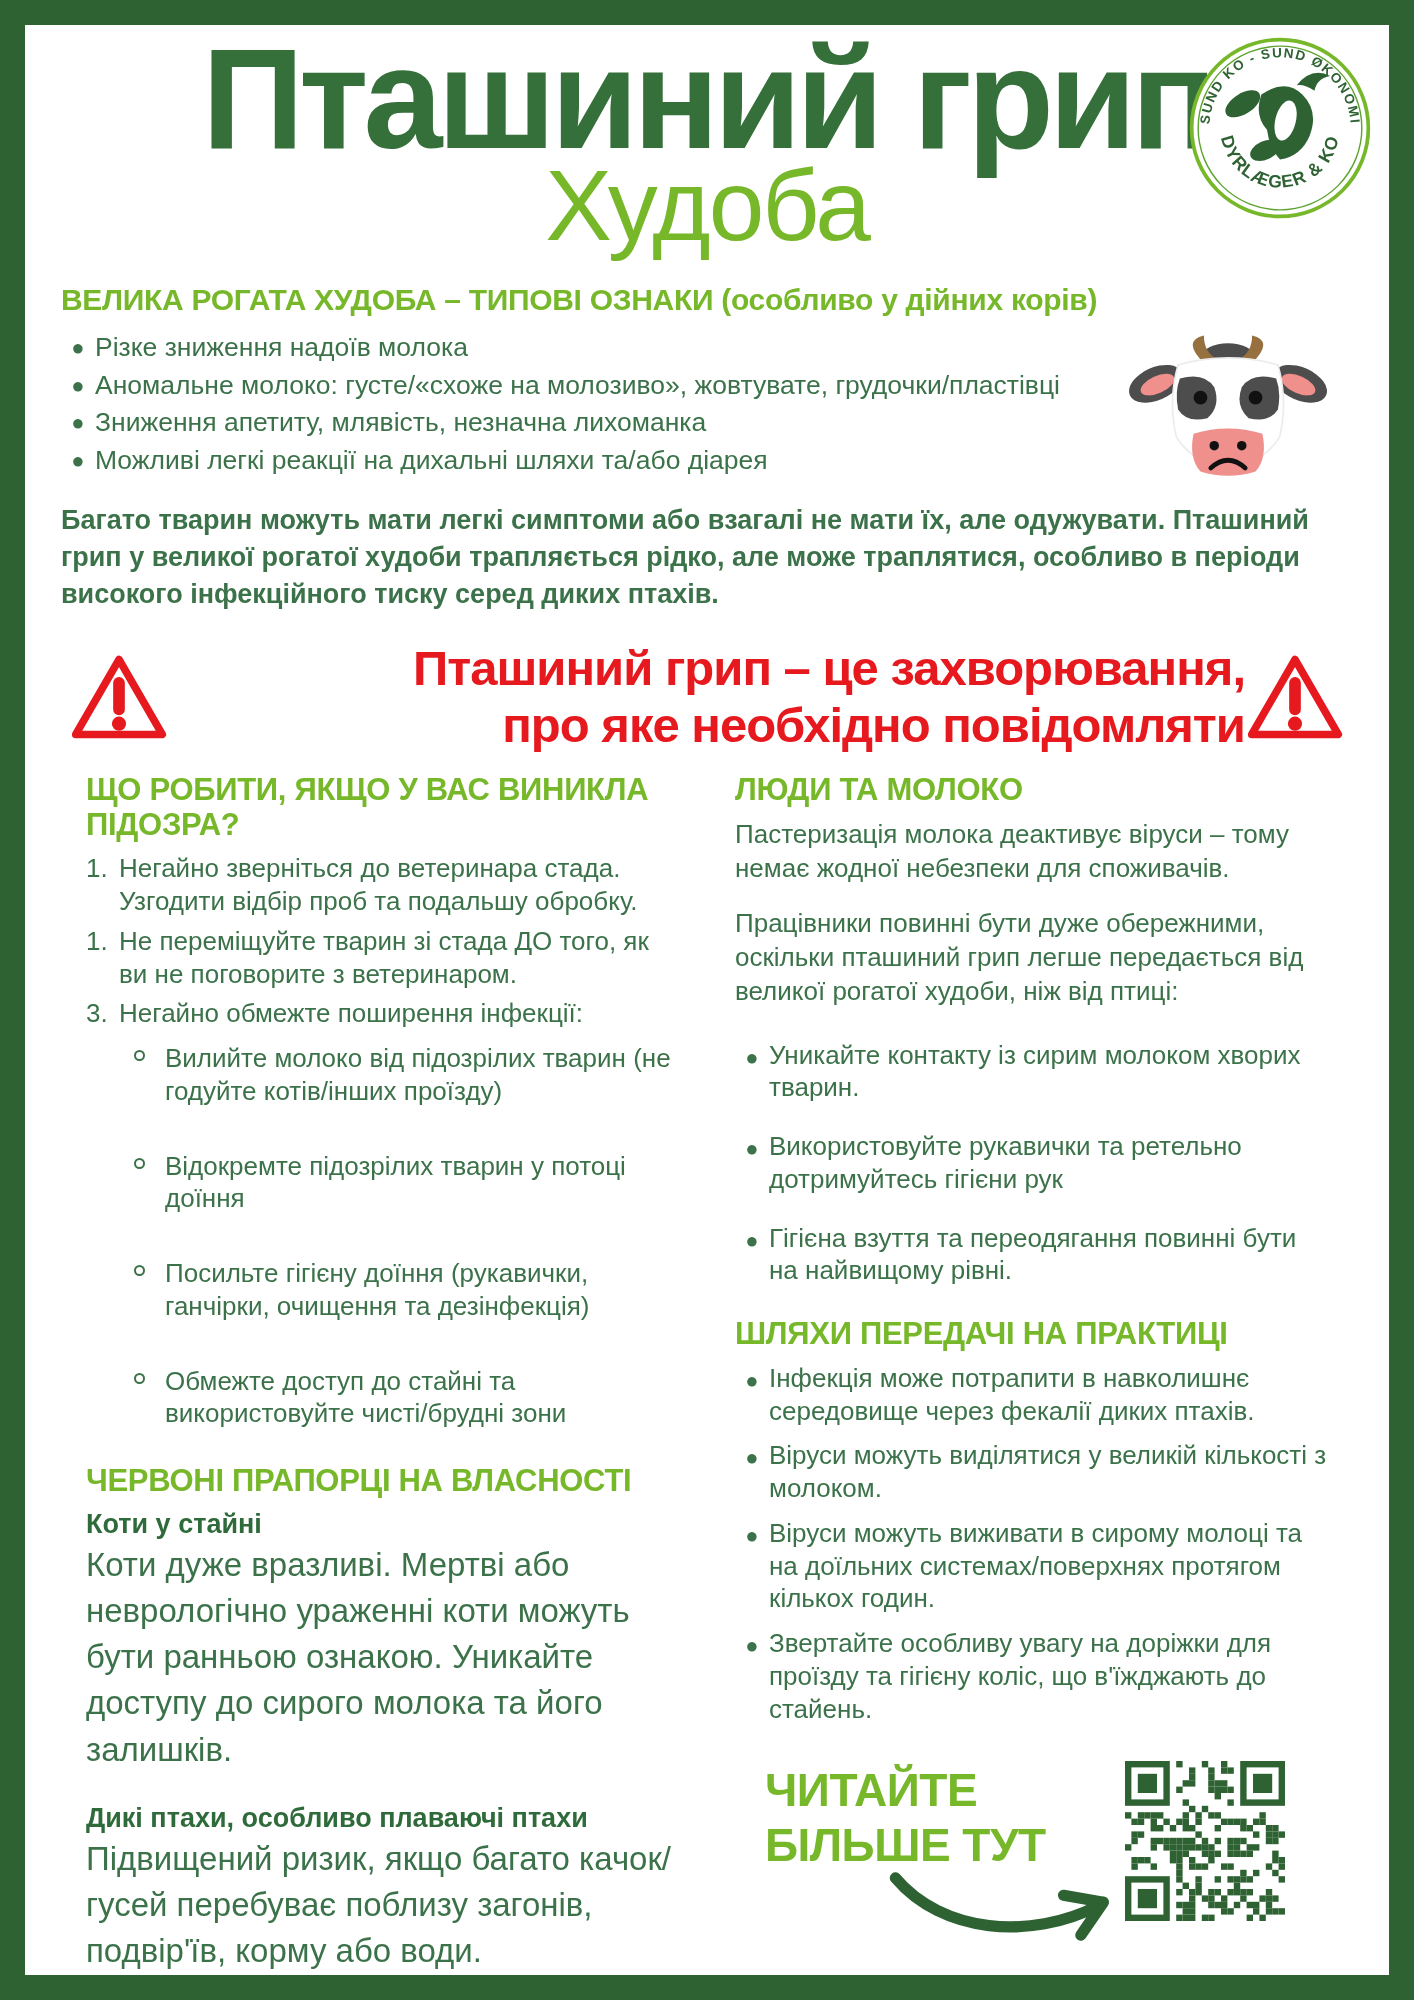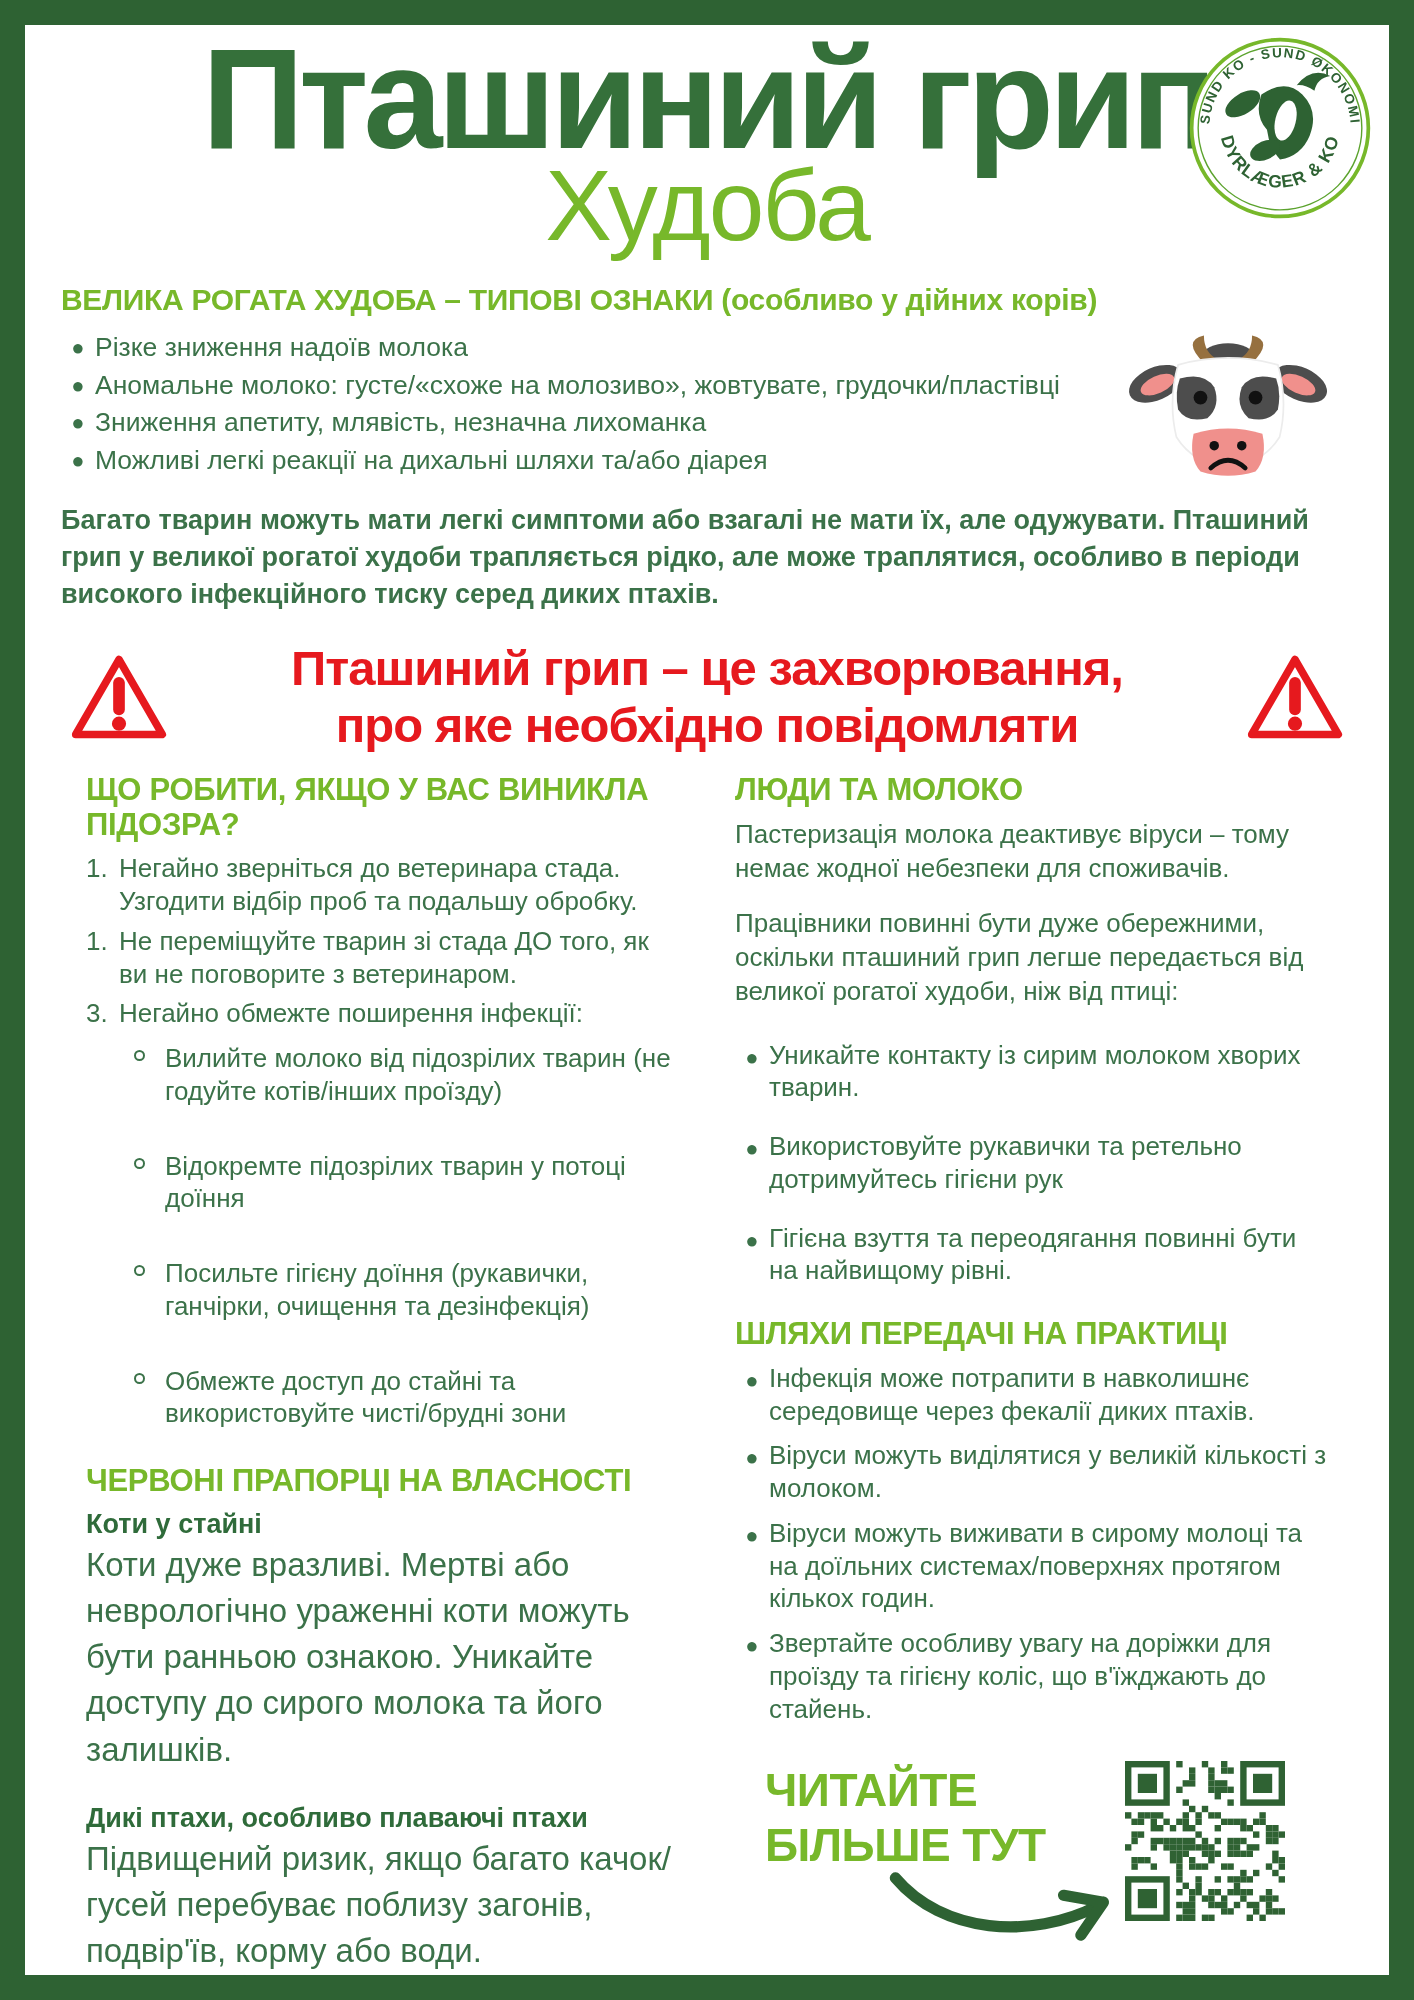--- a/index.html
+++ b/index.html
@@ -36,21 +36,21 @@
   }
   .blist{margin:0;padding:0;list-style:none;}
   .blist-item{display:flex;font-size:26.5px;line-height:1.42;max-width:1040px;}
   .dot{flex:none;width:34px;text-align:center;font-size:22px;line-height:1.7;}
   .cow-illustration{position:absolute;right:56px;top:44px;width:210px;height:172px;}
   
   .intro{padding:0 36px;margin-top:22px;font-size:27px;line-height:1.38;max-width:1346px;font-weight:bold;}
   
   .warning{display:flex;align-items:center;margin-top:22px;padding:0 44px;}
   .warning-triangle{flex:none;width:100px;height:96px;}
-  .warning-text{flex:1;text-align:center;color:var(--red);font-weight:700;
+  .warning-text{flex:1;text-align:right;color:var(--red);font-weight:700;
     font-size:49px;line-height:1.16;letter-spacing:-1px;}
   
   .columns{
     position:absolute;top:748px;left:61px;right:61px;bottom:25px;
     display:grid;grid-template-columns:1fr 1fr;column-gap:56px;
   }
   .sec-heading{
     margin:0 0 10px 0;font-size:31px;font-weight:700;line-height:1.12;
     color:var(--accent-green);letter-spacing:-0.3px;
   }

